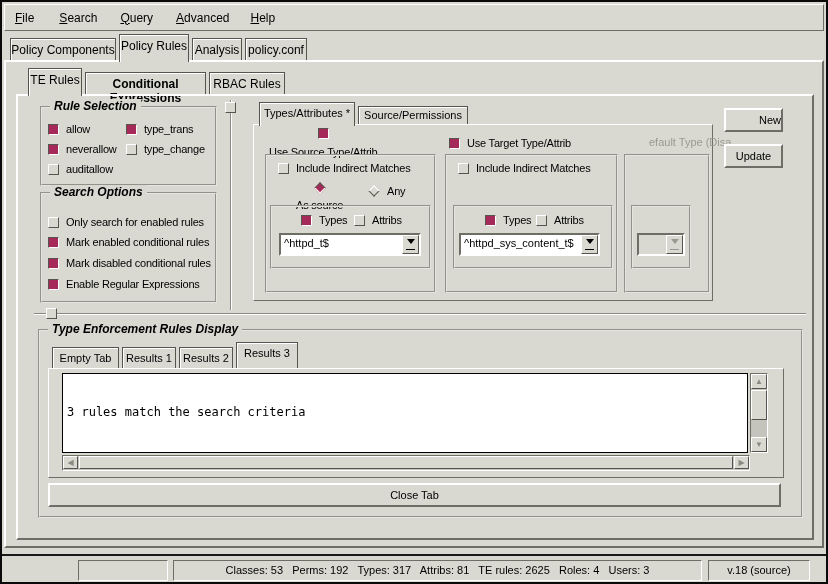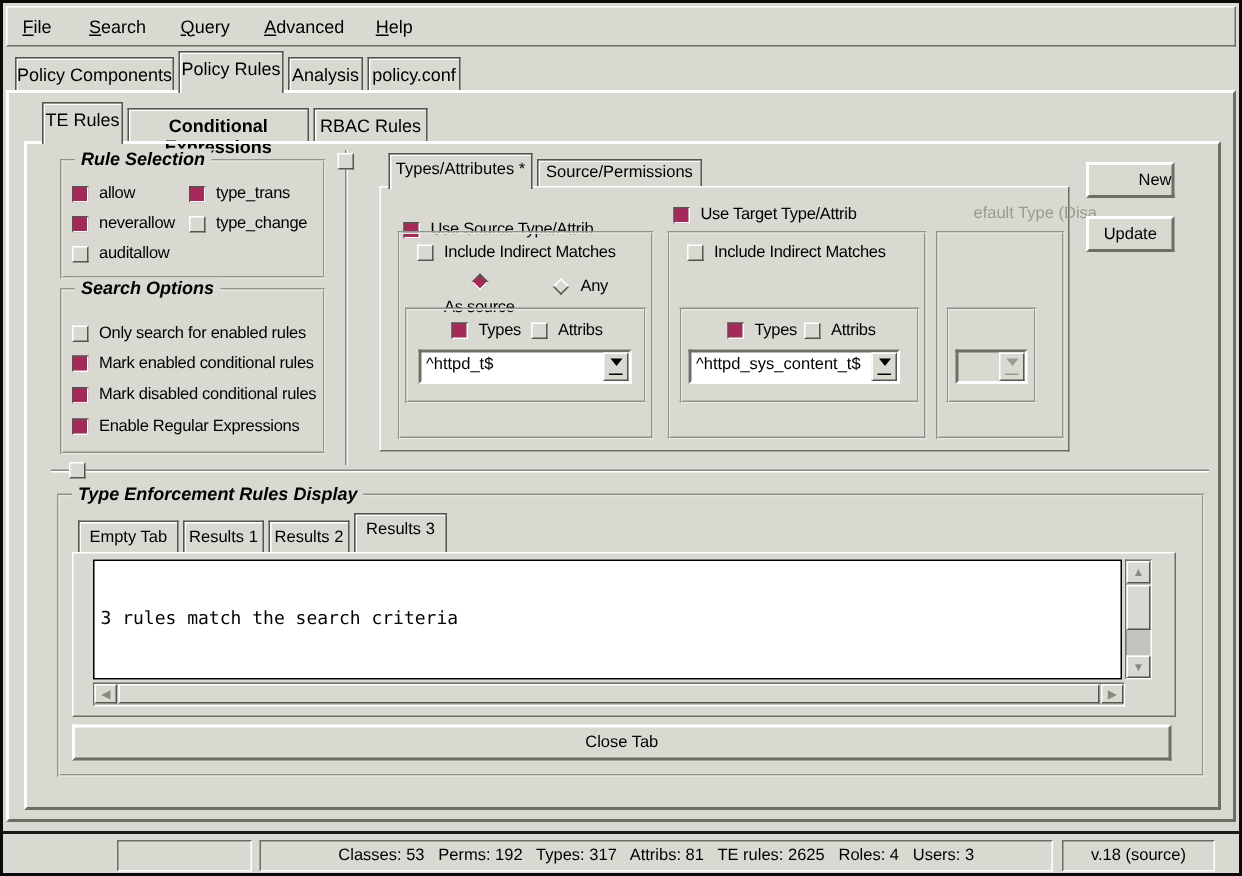--- a/index.html
+++ b/index.html
@@ -149,21 +149,21 @@
     <span class="cb-label">Mark disabled conditional rules</span>
   </div>
 
   <div class="sash-v" style="left:228px; top:98px; height:210px;"></div>
   <div class="sash-handle" style="left:223px; top:100px;"></div>
 
   <div class="tab sel" style="left:257px; top:100px; width:96px; height:24px; font-size:11px;">Types/Attributes *</div>
   <div class="tab" style="left:356px; top:104px; width:110px; height:18px; font-size:11px; padding-top:2px;">Source/Permissions</div>
   <div class="abs raised1" style="left:251px; top:122px; width:460px; height:177px;"></div>
 
-  <div class="cbrow" style="left:267px; top:144px;">
+  <div class="cbrow" style="left:267px; top:126px;flex-direction:column;">
     <span class="cb on"></span>
     <span class="cb-label">Use Source Type/Attrib</span>
   </div>
   <div class="abs groovebox" style="left:263px; top:152px; width:171px; height:139px;"></div>
   <div class="cbrow" style="left:276px; top:159px;">
     <span class="cb"></span>
     <span class="cb-label">Include Indirect Matches</span>
   </div>
   <div class="cbrow" style="left:294px; top:182px;flex-direction:column;">
     <span class="radio sel"></span>

